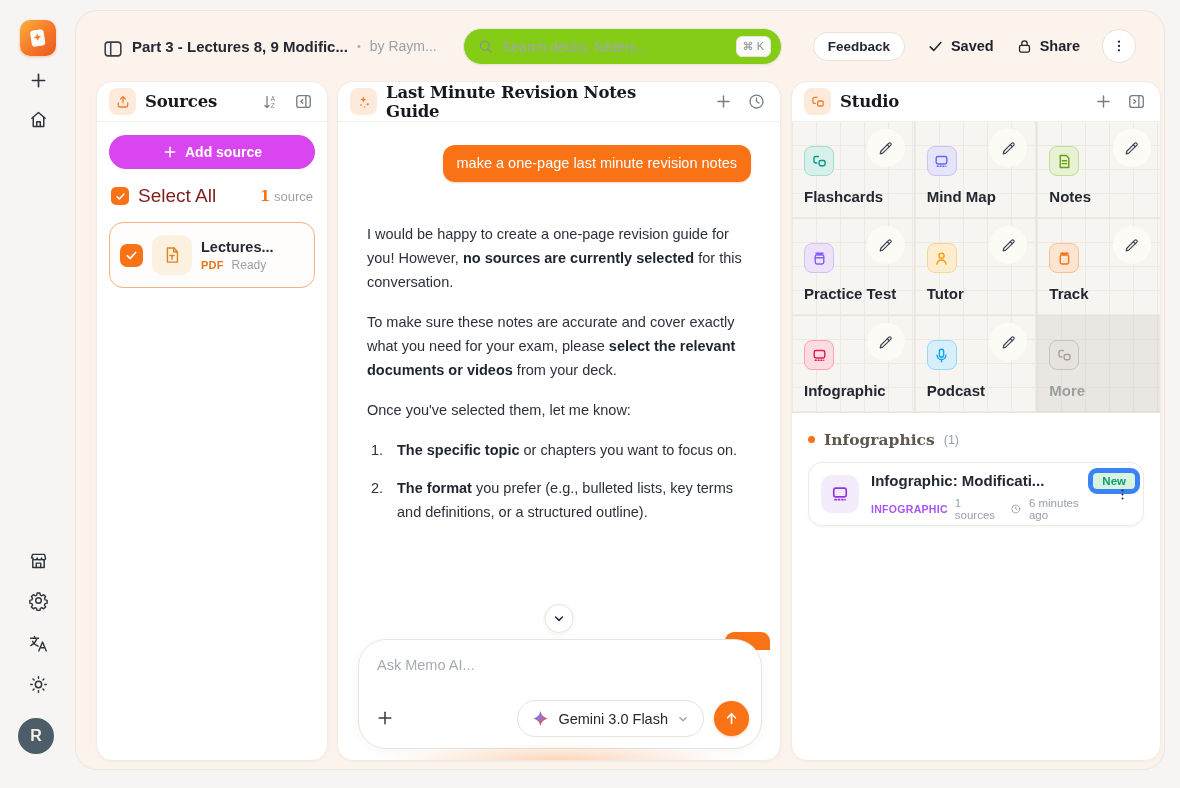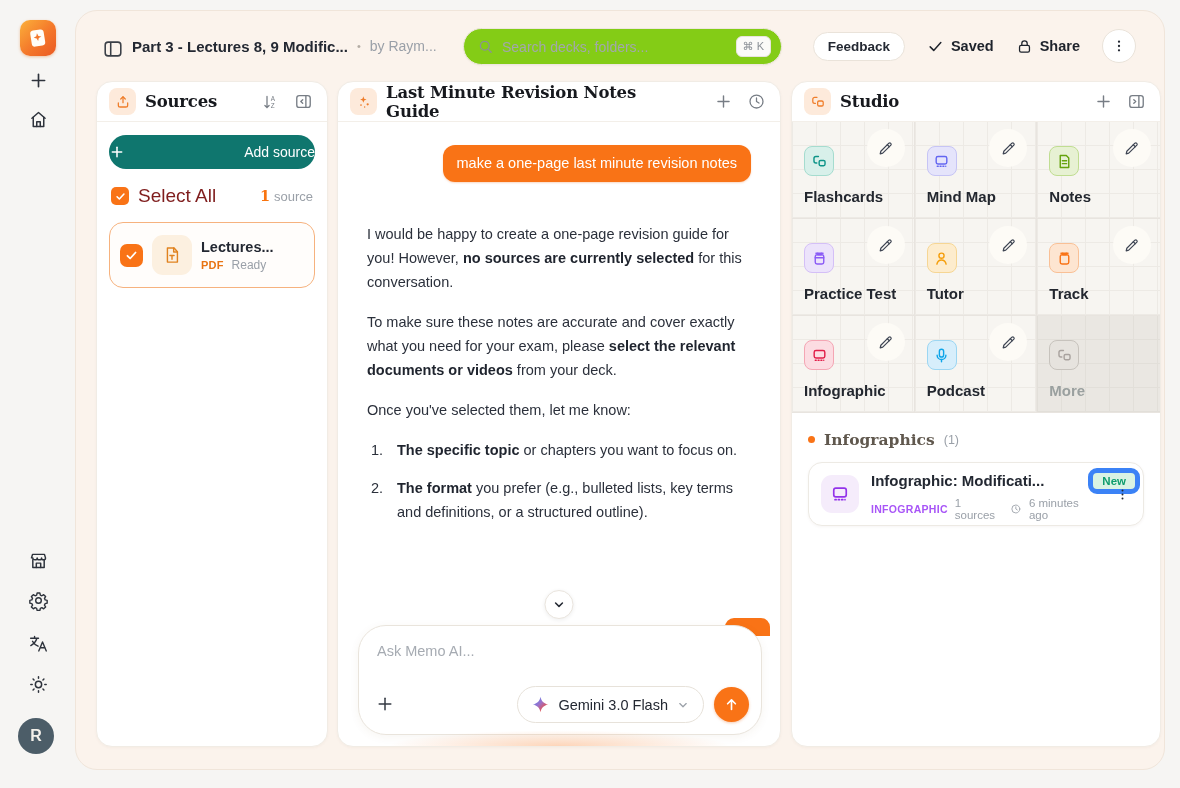--- a/index.html
+++ b/index.html
@@ -37,32 +37,32 @@
   .kbd { font-size:11px; color:#8b9097; border:1px solid #e8e4dd; background:#fbfaf8; border-radius:6px; padding:3px 6px; }
   .hdr-right { position:absolute; right:28px; top:0; height:70px; display:flex; align-items:center; gap:22px; }
   .pill-btn { height:29px; padding:0 14px; background:#fff; border:1px solid #eae3da; border-radius:15px;
     font-size:13.5px; font-weight:600; color:#232832; display:flex; align-items:center; cursor:pointer; }
   .hdr-action { display:flex; align-items:center; gap:7px; font-size:14.5px; font-weight:600; color:#1d222b; cursor:pointer; }
   .hdr-action svg { color:#1d222b; }
   .hdr-kebab { width:34px; height:34px; border:1px solid #eae3da; background:#fff; border-radius:50%;
     display:flex; align-items:center; justify-content:center; color:#232832; cursor:pointer; }
 
   
-  .panel { position:absolute; top:70px; bottom:22px; background:#fff; border:1px solid #f1ece5; border-radius:16px; box-shadow:0 1px 3px rgba(90,60,30,.04); overflow:hidden; }
+  .panel { position:absolute; top:70px; bottom:8px; background:#fff; border:1px solid #f1ece5; border-radius:16px; box-shadow:0 1px 3px rgba(90,60,30,.04); overflow:hidden; }
   .panel-hd { height:40px; display:flex; align-items:center; padding:0 12px; gap:9px; border-bottom:1px solid #f3efe9; }
   .panel-hd .ptitle { font-size:16.5px; color:#17191e; letter-spacing:-.2px; }
   .panel-ico { width:27px; height:27px; border-radius:8px; background:#fdeadb; display:flex; align-items:center; justify-content:center; color:#ef7d2a; flex:0 0 auto; }
   .hd-spacer { flex:1; }
   .ghost-ic { width:24px; height:24px; display:flex; align-items:center; justify-content:center; color:#777d85; cursor:pointer; }
 
   
   .p-sources { left:20px; width:232px; }
   .src-body { padding:13px 12px; }
-  .add-btn { width:100%; height:34px; border:none; border-radius:17px; background:#0f766e; color:#fff;
-    font-size:14px; font-weight:400; display:flex; align-items:center; justify-content:space-between; gap:7px; cursor:pointer; font-family:inherit; }
+  .add-btn { width:100%; height:34px; border:none; border-radius:17px; background:#d946ef; color:#fff;
+    font-size:14px; font-weight:700; display:flex; align-items:center; justify-content:center; gap:7px; cursor:pointer; font-family:inherit; }
   .selrow { margin-top:16px; display:flex; align-items:center; gap:9px; padding:0 2px; }
   .cbx { background:#f97316; border-radius:5px; display:flex; align-items:center; justify-content:center; cursor:pointer; }
   .cbx-sm { width:18px; height:18px; }
   .selrow .sel-label { font-size:19px; color:#7f1d1d; flex:1; }
   .cnt-num { font-size:14.5px; color:#f9740f; }
   .cnt-unit { font-size:13px; color:#9aa0a8; margin-left:4px; }
   .src-card { margin-top:15px; background:#fffdfb; border:1.5px solid #f6b27e; border-radius:14px; height:66px;
     display:flex; align-items:center; padding:0 10px; gap:9px; cursor:pointer; }
   .cbx-lg { width:23px; height:23px; border-radius:7px; }
   .src-fico { width:40px; height:40px; border-radius:11px; background:#fcf0e0; display:flex; align-items:center; justify-content:center; color:#e0821f; }

